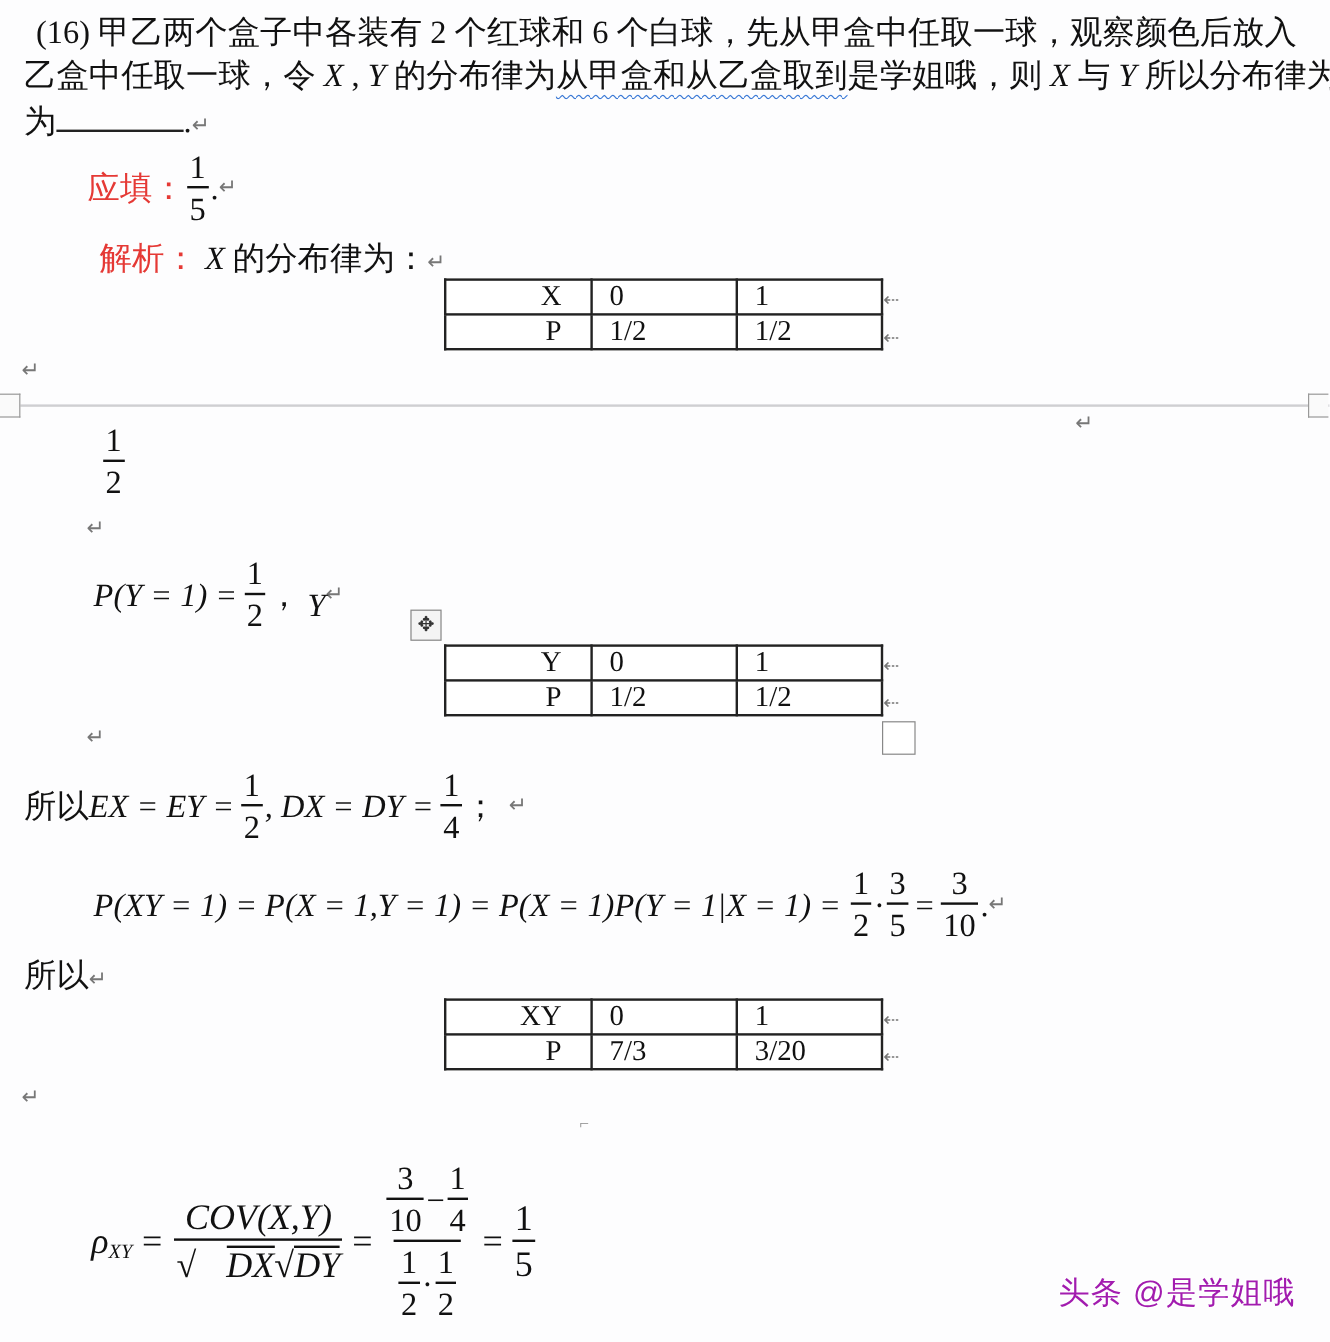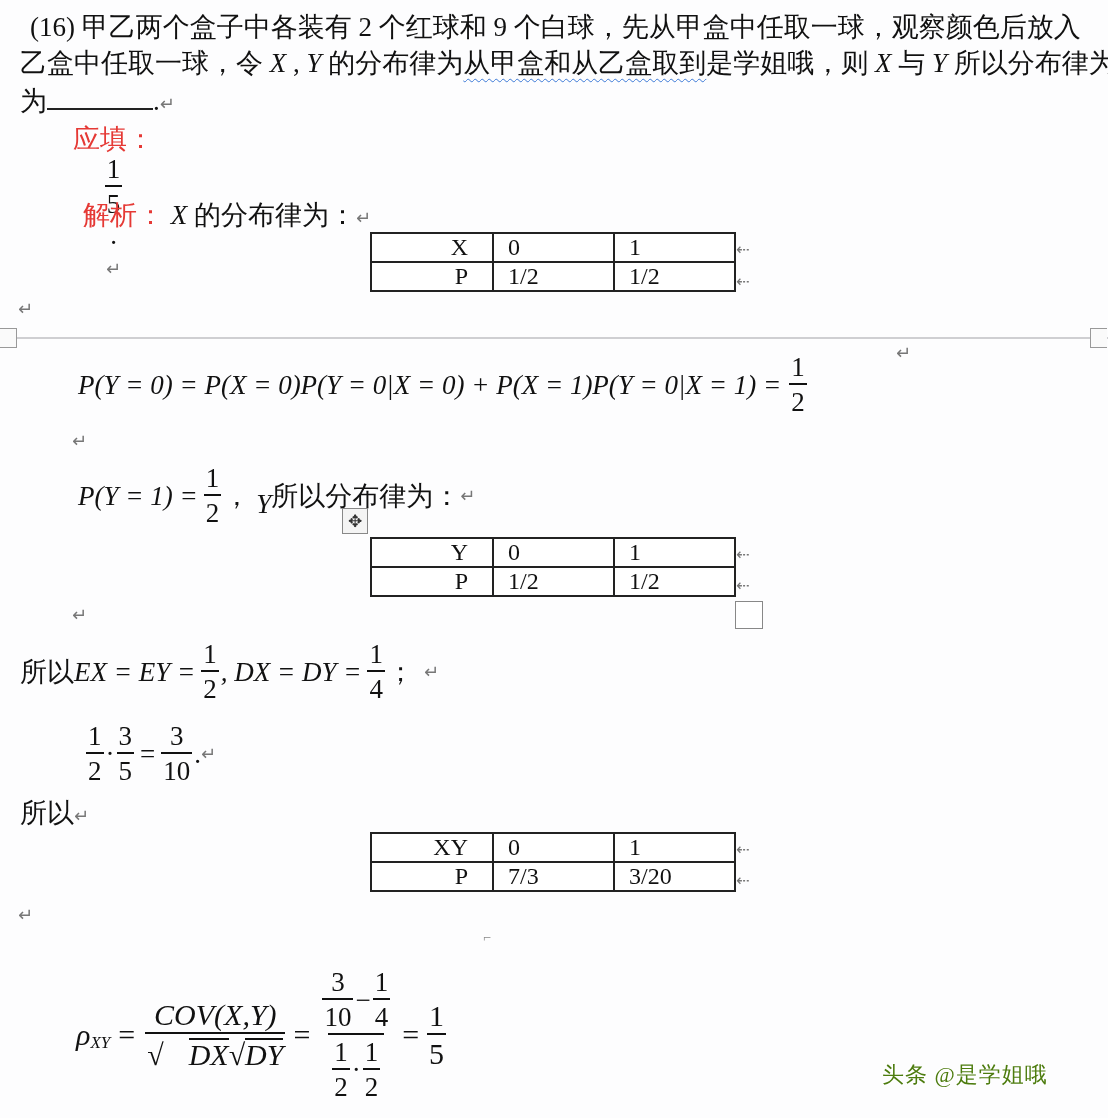--- a/index.html
+++ b/index.html
@@ -20,44 +20,44 @@
   .frac .d { border-top:2px solid #111; padding:4px 2px 0; }
   table.dist { position:absolute; border-collapse:collapse; font-size:24px; background:#fff; }
   table.dist td { border:2px solid #222; height:27px; padding:0 0 0 14px; }
   table.dist td.h { text-align:right; padding:0 24px 0 0; width:96px; }
   table.dist td.c { width:105px; }
   .rowmark { position:absolute; font-size:16px; color:#777; font-family:"DejaVu Sans",sans-serif; }
   .divider { position:absolute; left:0; top:337px; width:1108px; height:2px; background:#cfcfd2; }
   .corner { position:absolute; width:16px; height:18px; border:1px solid #999; background:#fafafa; }
   .move-handle { position:absolute; left:342px; top:508px; width:24px; height:24px; border:1px solid #888; background:#f4f4f4; font-size:17px; text-align:center; line-height:24px; color:#333; font-family:"DejaVu Sans",sans-serif; }
   .resize-handle { position:absolute; left:735px; top:601px; width:26px; height:26px; border:1px solid #888; background:#fff; }
-  .watermark { position:absolute; left:882px; top:1060px; font-size:22px; font-family:Liberation Serif, serif; color:#4d7c0f; letter-spacing:1px; text-shadow:1px 1px 0 #fff,-1px -1px 0 #fff; }
+  .watermark { position:absolute; left:882px; top:1060px; font-size:26px; font-family:Liberation Sans, sans-serif; color:#a21caf; letter-spacing:1px; text-shadow:1px 1px 0 #fff,-1px -1px 0 #fff; }
   .sqrt { display:inline-block; }
 </style>
 </head>
 <body>
 
 <div class="line" style="left:30px;top:10px;">
   <span>(16)</span>
-  <span>甲乙两个盒子中各装有 2 个红球和 9 个白球，先从甲盒中任取一球，观察颜色后放入</span>
+  <span>甲乙两个盒子中各装有 2 个红球和 6 个白球，先从甲盒中任取一球，观察颜色后放入</span>
 </div>
 <div class="line" style="left:20px;top:46px;">
   <span>乙盒中任取一球，令</span>
   <span class="it">X</span><span> ,</span>
   <span class="it">Y</span><span> 的分布律为</span><span class="squig">从甲盒和从乙盒取到</span><span>是学姐哦，则</span>
   <span class="it">X</span>
   <span>与</span>
   <span class="it">Y</span>
   <span>所以分布律为</span>
 </div>
 <div class="line" style="left:20px;top:82px;">
   <span>为</span><span class="blank"></span><span>.</span><span class="pm">↵</span>
 </div>
 
-<div class="line" style="left:73px;top:122px;height:70px;display:flex;align-items:center;flex-direction:column;">
+<div class="line" style="left:73px;top:122px;height:70px;display:flex;align-items:center;">
   <span class="red">应填：</span>
   <span class="frac">
       <span class="n">1</span>
       <span class="d">5</span>
     </span>
   <span>.</span>
     <span class="pm">↵</span>
 </div>
 
 <div class="line" style="left:83px;top:198px;">
@@ -82,38 +82,36 @@
   </table>
 <span class="rowmark" style="left:736px;top:240px;">⇠</span>
 <span class="rowmark" style="left:736px;top:272px;">⇠</span>
 <span class="pm abs" style="left:18px;top:298px;">↵</span>
 
 <div class="divider"></div>
 <div class="corner" style="left:0;top:328px;border-left:none;"></div>
 <div class="corner" style="left:1090px;top:328px;border-right:none;"></div>
 
 <div class="line it" style="left:78px;top:350px;height:70px;display:flex;align-items:center;">
-  <span>P(Y = 0) = P(X = 0)P(Y = 0|X = 0) + P(X = 1)P(Y = 0|X = 1) =</span>
   <span class="frac" style="font-style:normal;margin-left:8px;">
       <span class="n">1</span>
       <span class="d">2</span>
     </span>
 </div>
 <span class="pm abs" style="left:896px;top:342px;">↵</span>
 <span class="pm abs" style="left:72px;top:430px;">↵</span>
 
 <div class="line" style="left:78px;top:460px;height:72px;display:flex;align-items:center;">
   <span class="it">P(Y = 1) =</span>
   <span class="frac" style="margin-left:6px;">
       <span class="n">1</span>
       <span class="d">2</span>
     </span>
   <span>，</span>
   <span class="it" style="margin-left:6px;position:relative;top:8px;">Y</span>
-  <span>所以分布律为：</span>
     <span class="pm">↵</span>
 </div>
 
 <div class="move-handle">✥</div>
 
 <table class="dist" style="left:370px;top:537px;">
   <tbody>
       <tr>
     <td class="h">Y</td>
     <td class="c">0</td>
@@ -141,20 +139,21 @@
   <span class="it">, DX = DY =</span>
   <span class="frac" style="margin-left:6px;">
       <span class="n">1</span>
       <span class="d">4</span>
     </span>
   <span>；</span>
   <span class="pm" style="margin-left:10px;">↵</span>
 </div>
 
 <div class="line" style="left:78px;top:716px;height:76px;display:flex;align-items:center;">
+  <span class="it">P(XY = 1) = P(X = 1,Y = 1) = P(X = 1)P(Y = 1|X = 1) =</span>
   <span class="frac" style="margin-left:8px;">
       <span class="n">1</span>
       <span class="d">2</span>
     </span>
   <span>·</span>
   <span class="frac">
       <span class="n">3</span>
       <span class="d">5</span>
     </span>
   <span style="margin:0 4px;">=</span>

